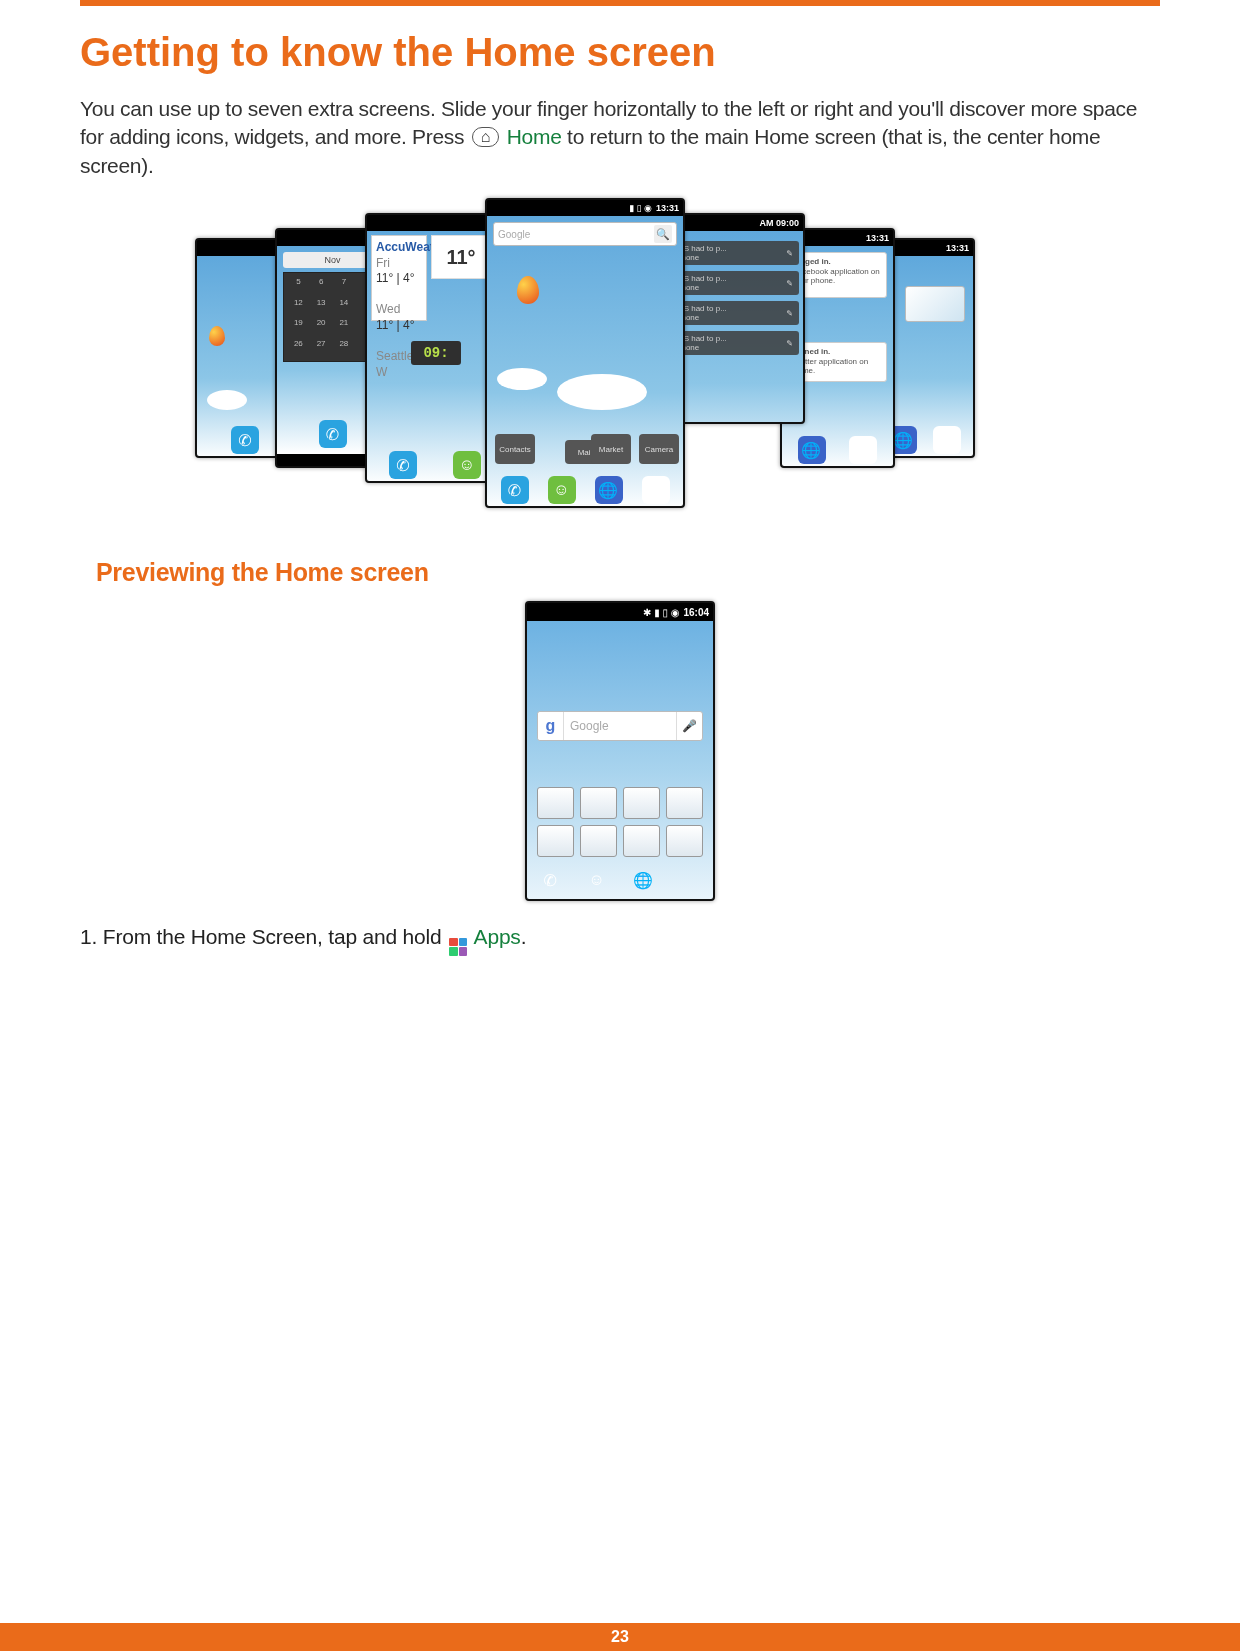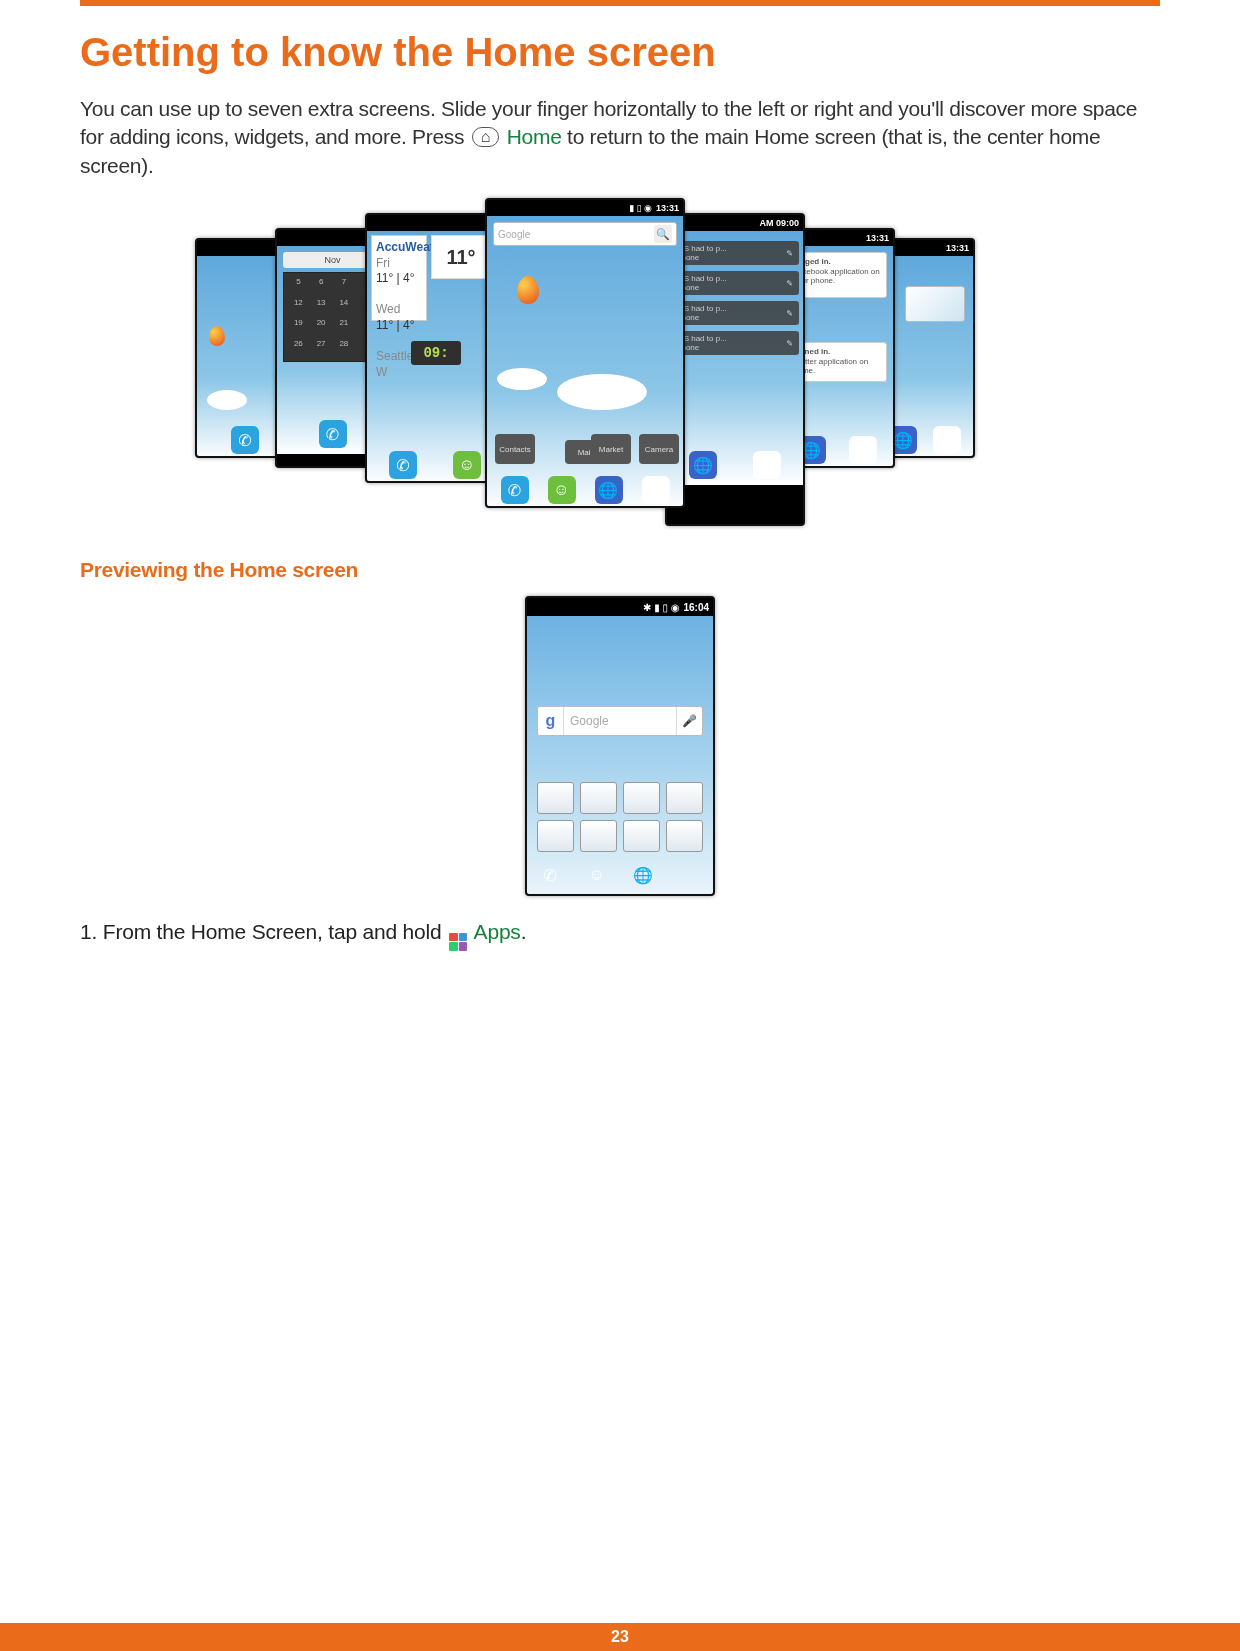--- a/index.html
+++ b/index.html
@@ -190,23 +190,23 @@
   }
   .note{
     position:absolute;background:#fff;border:1px solid #ccc;
     border-radius:3px;font-size:8px;color:#555;padding:4px;
     line-height:1.2;
   }
 
   
   h2 {
     color: #ea6b1a;
-    font-size: 21px;
+    font-size: 25px;
     font-weight: 700;
-    margin: 20px 0 14px 0;
+    margin: 20px 0 14px 16px;
     letter-spacing: -0.3px;
   }
 
   
   .preview-wrap{
     display:flex;justify-content:center;margin-bottom:24px;
   }
   .pphone{
     width:190px;height:300px;border:2px solid #111;border-radius:4px;
     background:#000;overflow:hidden;box-shadow:0 0 4px rgba(0,0,0,.4);
@@ -369,21 +369,21 @@
           <div class="dockicon di-apps">
               <span></span>
               <span></span>
               <span></span>
               <span></span>
             </div>
         </div>
       </div>
     </div>
 
-    <div class="phone" style="left:470px;top:15px;width:140px;height:313px;z-index:3;">
+    <div class="phone" style="left:470px;top:15px;width:140px;height:211px;z-index:3;">
       <div class="statusbar">
         <span class="clk">AM 09:00</span>
       </div>
       <div class="sky" style="height:254px;">
         <div class="msgrow" style="top:10px;">
           <span><span>MS had to p...</span><br><span>phone</span></span>
             <span>✎</span>
         </div>
         <div class="msgrow" style="top:40px;">
           <span><span>MS had to p...</span><br><span>phone</span></span>

